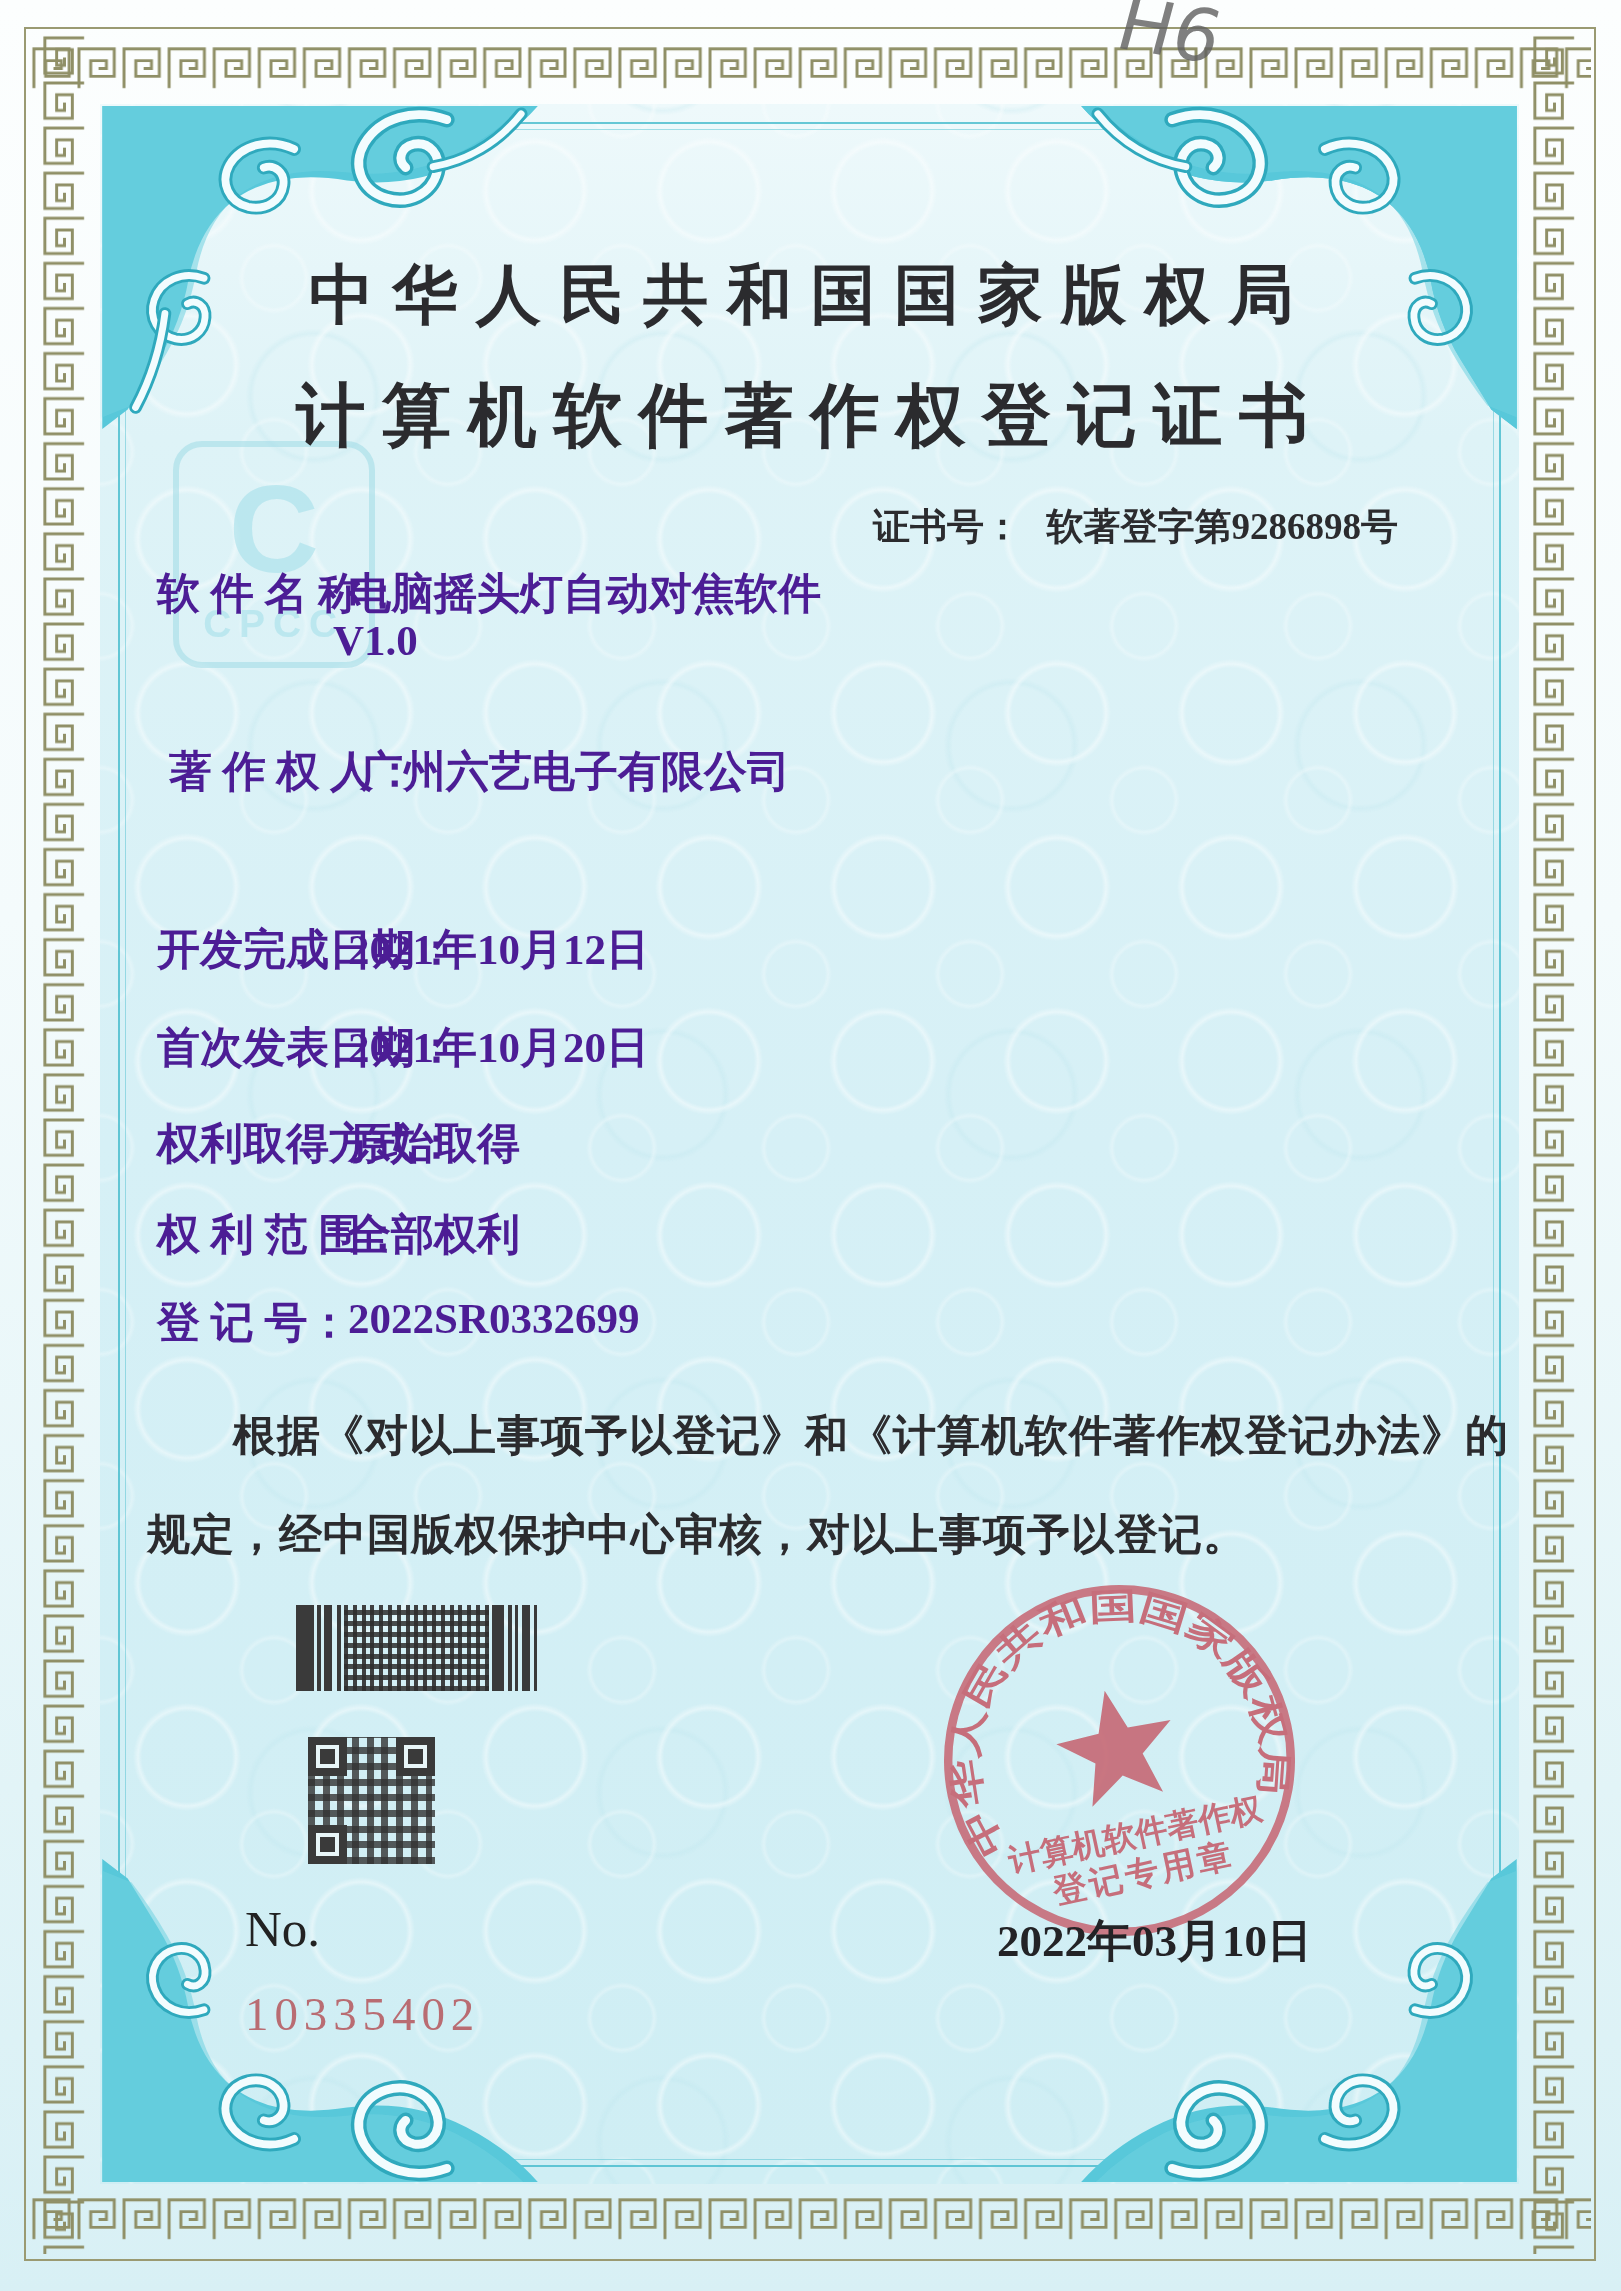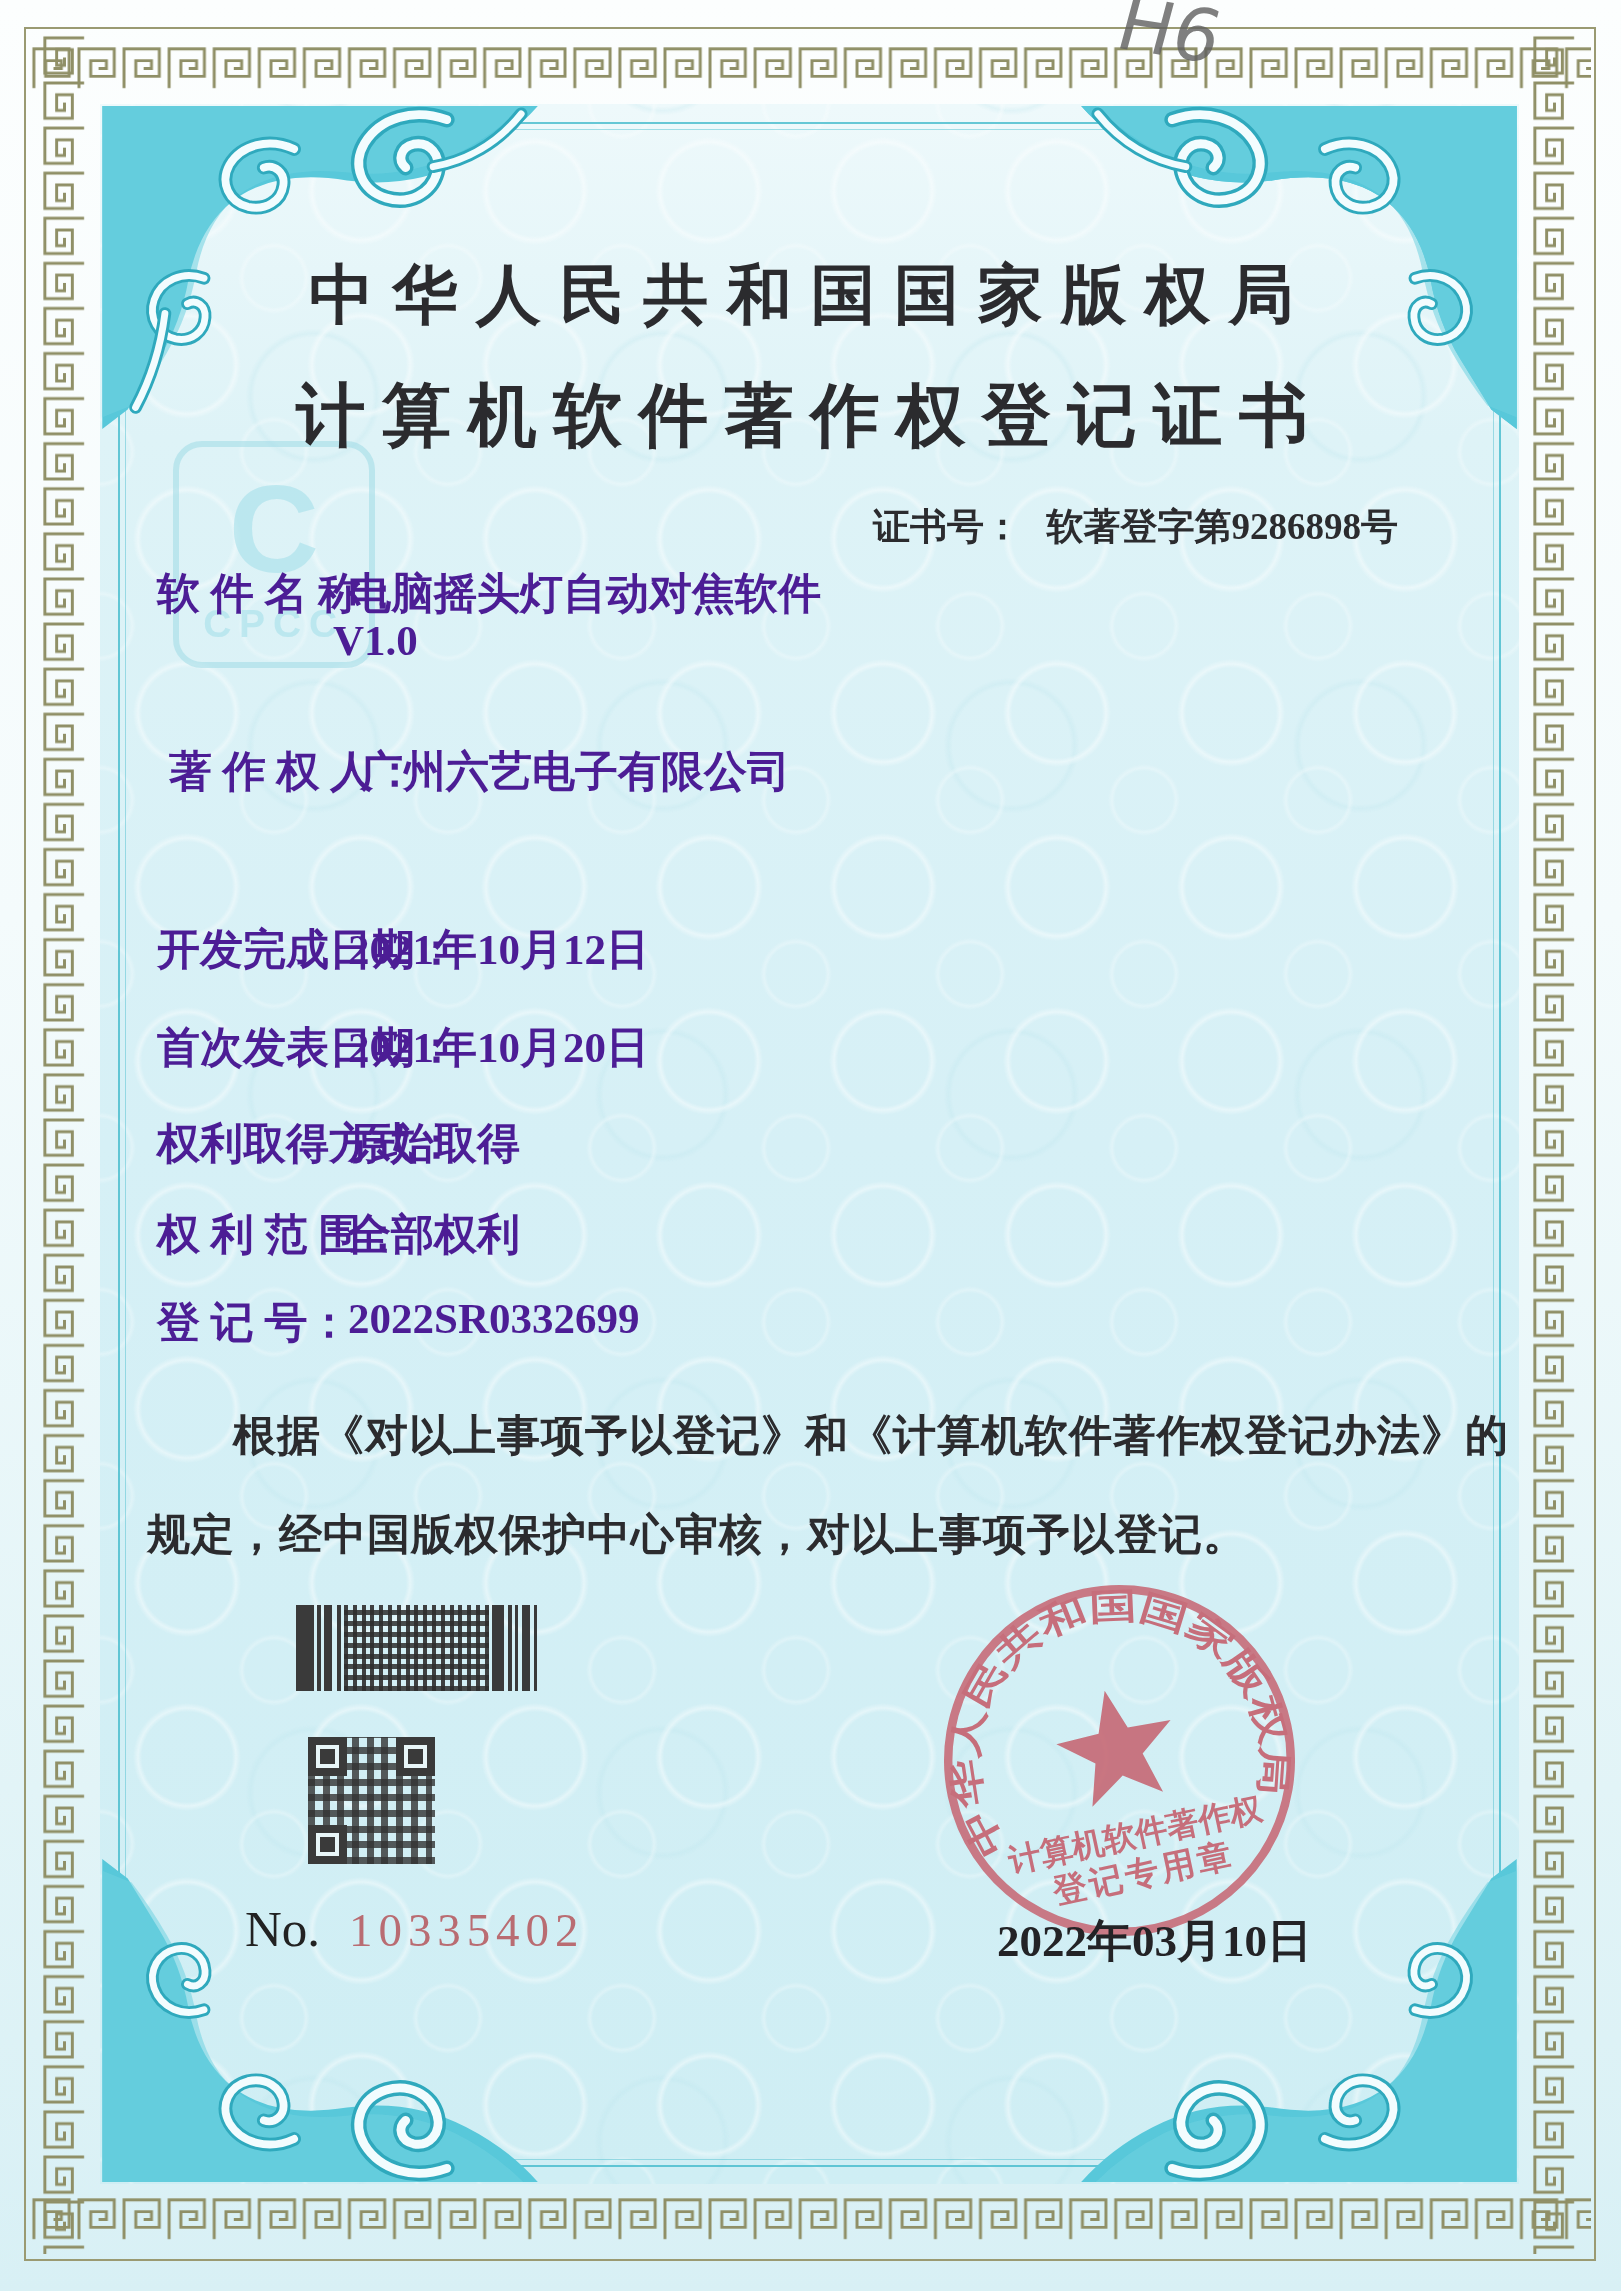--- a/index.html
+++ b/index.html
@@ -105,21 +105,21 @@
   .qr{
     position:absolute; left:308px; top:1737px; width:127px; height:127px;
     background-image:
       repeating-linear-gradient(90deg, rgba(50,50,50,.8) 0 6.9px, rgba(50,50,50,0) 6.9px 14.7px),
       repeating-linear-gradient(0deg, rgba(50,50,50,.8) 0 6.9px, rgba(50,50,50,0) 6.9px 15.7px);
   }
   .finder{ position:absolute; width:39px; height:39px; border:8.8px solid #3a3a3a; background:#e8f6f8; }
   .finder::after{ content:""; position:absolute; inset:3.9px; background:#3a3a3a; }
   .f-tl{ left:0; top:0; } .f-tr{ right:0; top:0; } .f-bl{ left:0; bottom:0; }
 
-  .serial{ position:absolute; left:245px; top:1900px; display:flex; align-items:baseline; gap:29px; }
+  .serial{ position:absolute; left:245px; top:1900px; display:flex; align-items:baseline; gap:29px;flex-direction:column; }
   .serial .no{ font-size:51px; color:#222; }
   .serial .num{ font-size:47px; color:#b5565c; letter-spacing:5.9px; opacity:.85; }
 
   .issue-date{ position:absolute; left:961px; top:1911px; font-size:45px; font-weight:bold; color:#232326; z-index:5;margin-left:36px; }
 
   
   .seal{ position:absolute; left:939px; top:1580px; width:361px; height:361px;
          transform:rotate(-12deg); opacity:.9; z-index:4; }
 
   .handwriting{

